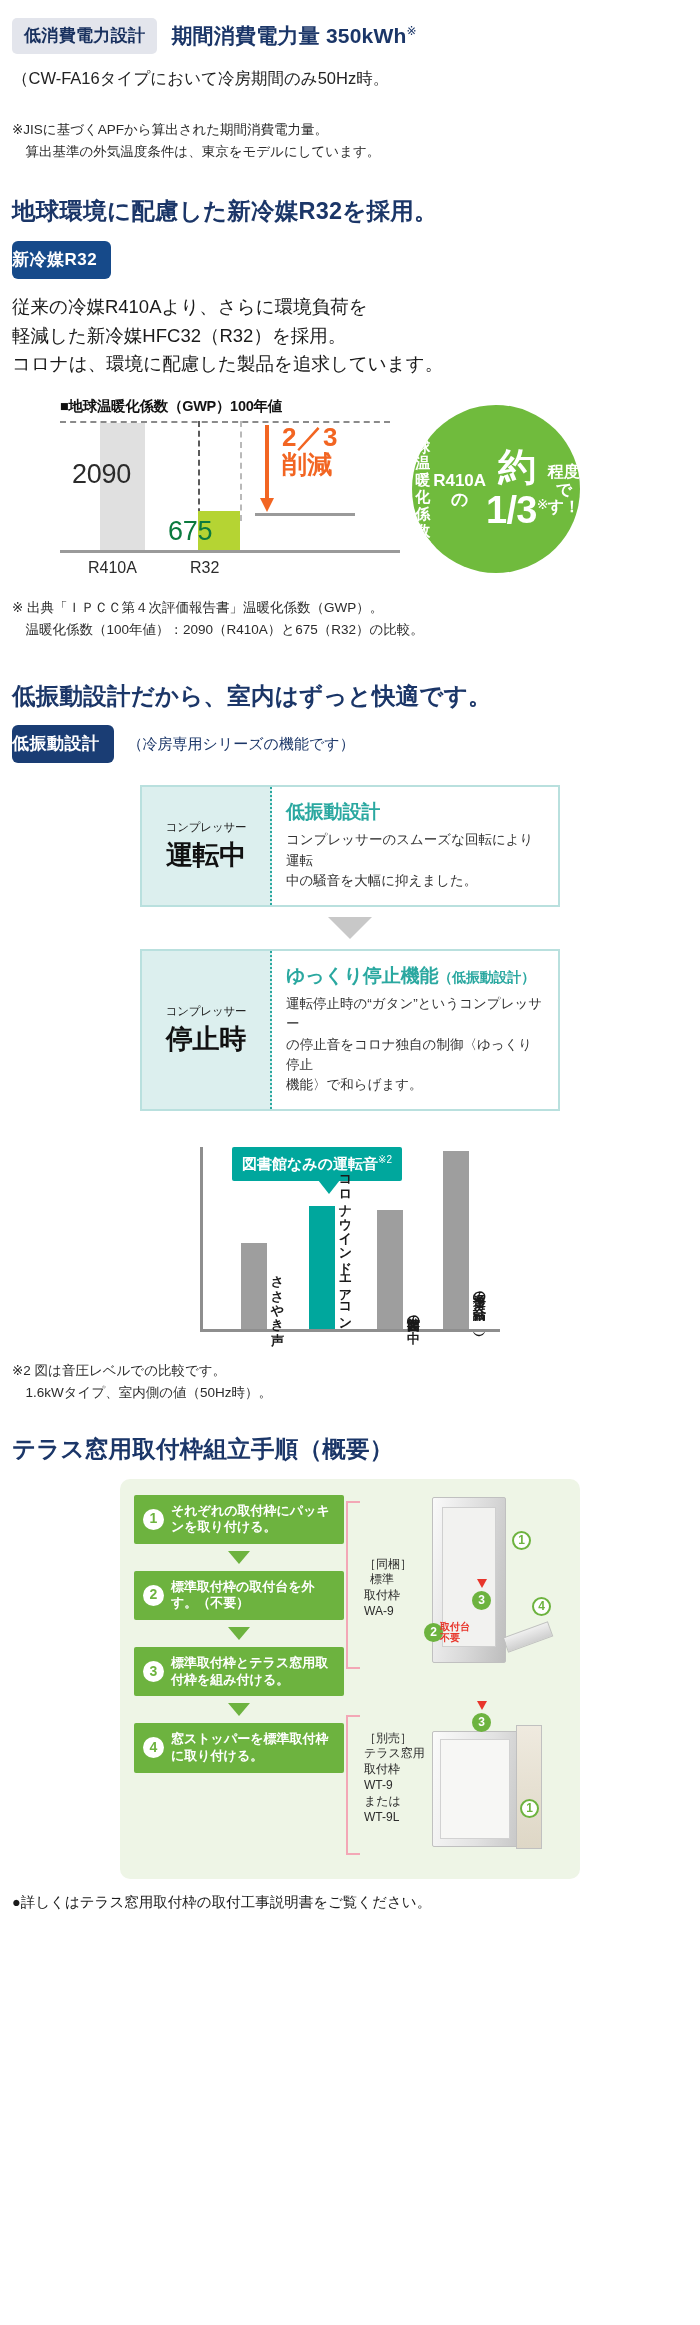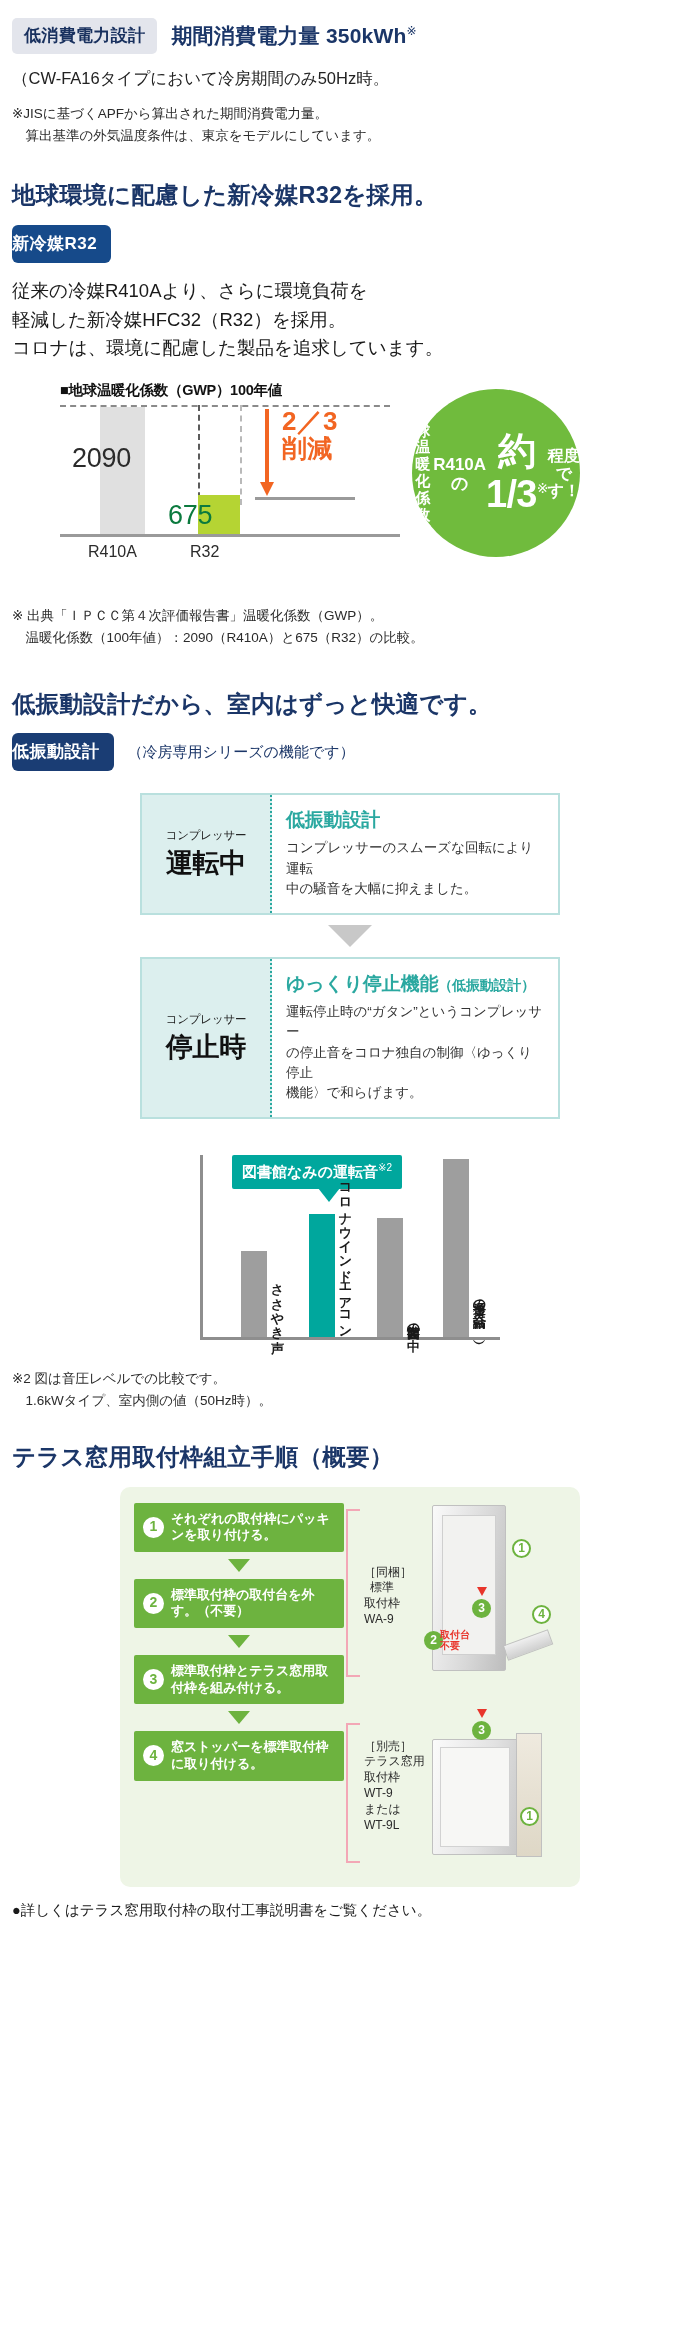--- a/index.html
+++ b/index.html
@@ -26,21 +26,21 @@
   }
   .power-title {
     font-size: 21px; font-weight: bold; color: #1b3668;
     letter-spacing: .01em;
   }
   .power-title sup { font-size: 12px; vertical-align: super; font-weight: normal;}
   .power-sub {
     margin-top: 12px; font-size: 16.5px; line-height: 1.5; color: #222;
   }
   .power-sub .l2 { display:block; padding-left: 1.1em; }
-  .power-fn { margin-top: 12px; }
+  .power-fn { margin-top: 28px; }
 
   
   .h-big {
     font-size: 23.5px; font-weight: bold; color: #1b3668;
     letter-spacing: .01em; line-height:1.3;
   }
   .chip-blue {
     display:inline-block; background:#164a8a; color:#fff;
     font-size: 17px; font-weight: bold;
     padding: 7px 14px 8px 0; border-radius: 6px;
@@ -264,21 +264,21 @@
     </div>
 
     <div class="green-circle">
       <div class="gc1">地球温暖化係数が</div>
       <div class="gc2">R410Aの</div>
       <div class="gc3"><span>約1/3</span><sup>※</sup></div>
       <div class="gc4">程度です！</div>
     </div>
   </div>
 
-  <div class="note" style="margin-top: 24px;">
+  <div class="note" style="">
     <span>※ 出典「ＩＰＣＣ第４次評価報告書」温暖化係数（GWP）。</span>
     <span class="ind">温暖化係数（100年値）：2090（R410A）と675（R32）の比較。</span>
   </div>
 </div>
 
 <div style="padding: 40px 12px 0 12px;">
   <div class="h-big">低振動設計だから、室内はずっと快適です。</div>
   <div class="chip-line" style="margin-top:14px;">
     <span class="chip-blue navy">低振動設計</span>
     <span class="chip-note">（冷房専用シリーズの機能です）</span>

